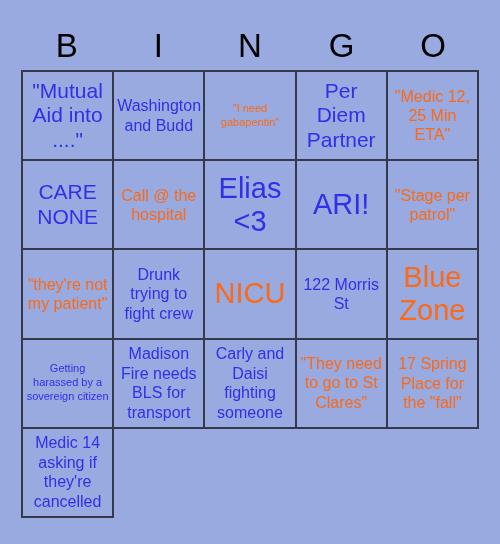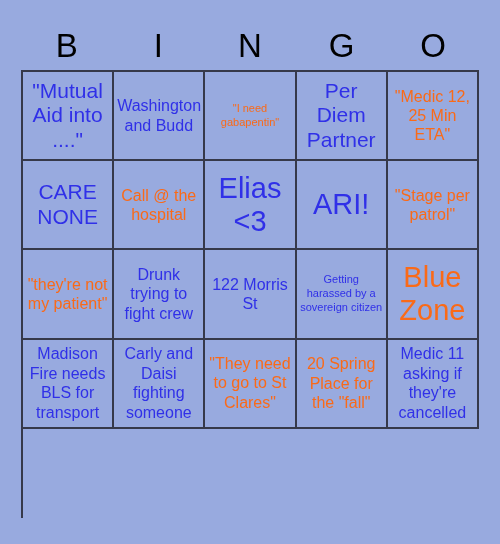--- a/index.html
+++ b/index.html
@@ -121,38 +121,41 @@
       <div class="cell">
         <span class="cell-text c-orange s-md">"Stage per patrol"</span>
       </div>
       <div class="cell">
         <span class="cell-text c-orange s-md">"they're not my patient"</span>
       </div>
       <div class="cell">
         <span class="cell-text c-blue s-sm">Drunk trying to fight crew</span>
       </div>
       <div class="cell">
+        <span class="cell-text c-orange s-xl">NICU</span>
+      </div>
+      <div class="cell">
         <span class="cell-text c-blue s-md">122 Morris St</span>
       </div>
       <div class="cell">
-        <span class="cell-text c-blue s-xs">Getting harassed by a sovereign citizen</span>
+        <span class="cell-text c-orange s-xl">Blue Zone</span>
       </div>
       <div class="cell">
-        <span class="cell-text c-orange s-xl">Blue Zone</span>
+        <span class="cell-text c-blue s-xs">Getting harassed by a sovereign citizen</span>
       </div>
       <div class="cell">
         <span class="cell-text c-blue s-sm">Madison Fire needs BLS for transport</span>
       </div>
       <div class="cell">
         <span class="cell-text c-blue s-sm">Carly and Daisi fighting someone</span>
       </div>
       <div class="cell">
         <span class="cell-text c-orange s-sm">"They need to go to St Clares"</span>
       </div>
       <div class="cell">
-        <span class="cell-text c-orange s-md">20 Spring Place for the "fall"</span>
+        <span class="cell-text c-orange s-md">17 Spring Place for the "fall"</span>
       </div>
       <div class="cell">
-        <span class="cell-text c-blue s-sm">Medic 11 asking if they're cancelled</span>
+        <span class="cell-text c-blue s-sm">Medic 14 asking if they're cancelled</span>
       </div>
     </div>
 
 </div>
 
 </body></html>

